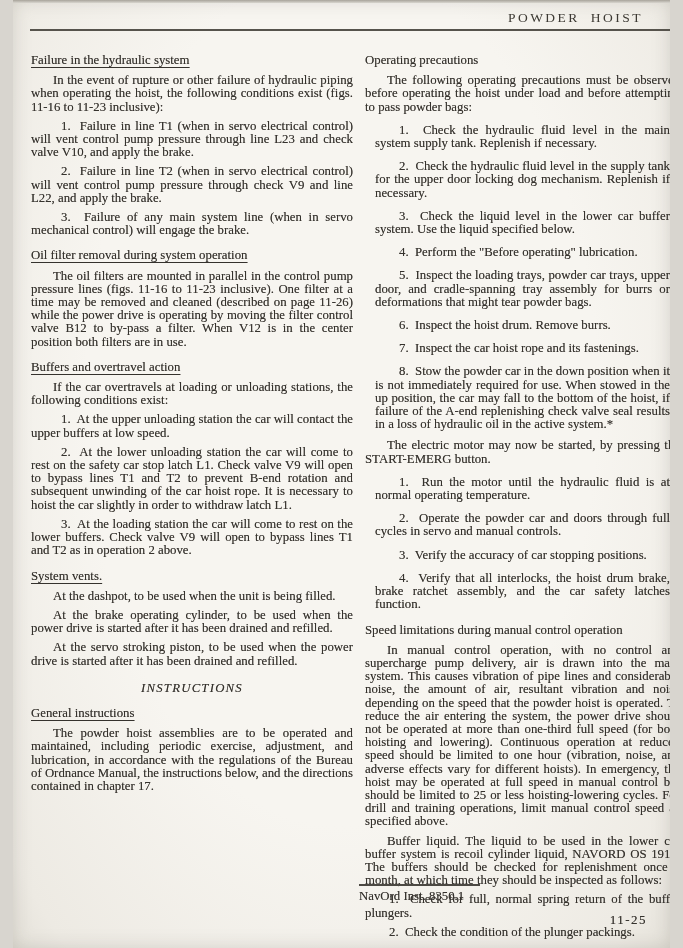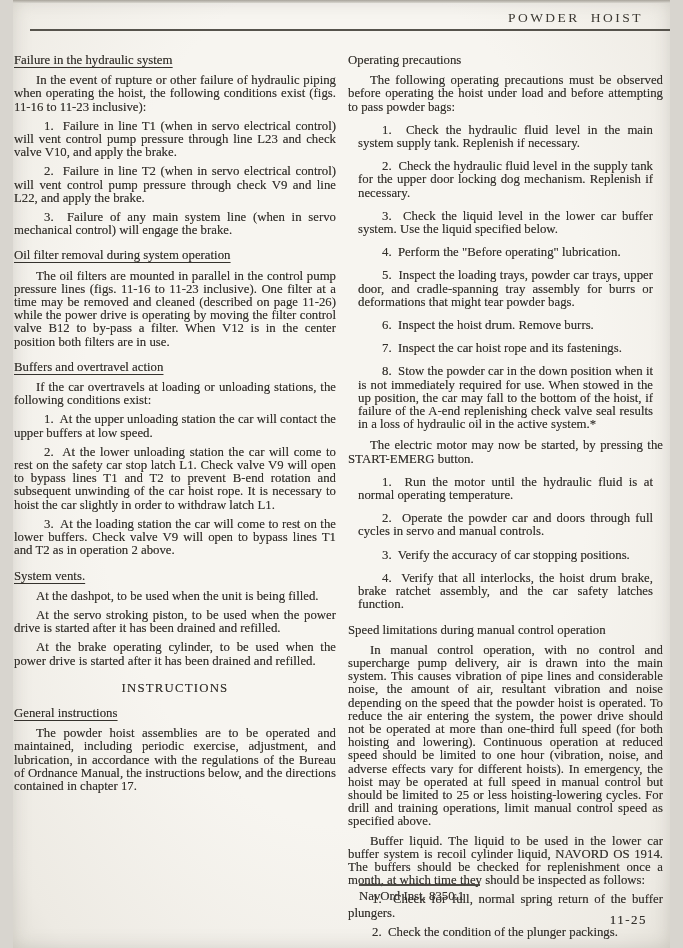--- a/index.html
+++ b/index.html
@@ -21,21 +21,21 @@
   .header-title {
     position:absolute; top:10px; right:27px;
     font-size:13.5px; letter-spacing:2.5px; word-spacing:5px;
     color:#3c3933;
   }
   .header-rule {
     position:absolute; top:29px; left:17px; width:641px; height:2px;
     background:#56534c;
   }
   .columns {
-    position:absolute; top:49px; left:1px; width:649px;
+    position:absolute; top:49px; left:18px; width:649px;
     display:flex; gap:12px;
   }
   .col {
     font-size:12.8px; line-height:13.2px;
     text-align:justify;
     text-shadow: 0 0 0.4px rgba(55,50,45,0.55);
   }
   .col-left  { width:322px; }
   .col-right { width:315px; }
   .h-u {
@@ -43,20 +43,21 @@
     text-decoration:underline;
     text-decoration-thickness:1px;
     text-underline-offset:3px;
     margin:12px 0 7px 0;
   }
   .h-plain { text-align:left; margin:12px 0 7px 0; }
   .h-first { margin-top:5px; }
   .center-head {
     text-align:center; letter-spacing:1.2px;
     margin:14px 0 7px 0;
+    font-style:italic;
   }
   .p  { margin:0 0 6px 0; text-indent:22px; }
   .li { margin:0 0 6px 0; text-indent:30px; }
   .li-tight { margin:10px; text-indent:24px; }
   .li-sp { margin:0 0 6px 0; text-indent:24px; }
   .footnote { position:absolute; left:346px; top:884px; }
   .footnote-rule { width:121px; height:1.5px; background:#4c4943; margin-bottom:3px; }
   .footnote-text { font-size:12.8px; text-shadow:0 0 0.4px rgba(55,50,45,0.55); }
   .page-num {
     position:absolute; right:23px; bottom:20px;
@@ -86,22 +87,22 @@
       <p class="p">The oil filters are mounted in parallel in the control pump pressure lines (figs. 11-16 to 11-23 inclusive). One filter at a time may be removed and cleaned (described on page 11-26) while the power drive is operating by moving the filter control valve B12 to by-pass a filter. When V12 is in the center position both filters are in use.</p>
 
       <div class="h-u">Buffers and overtravel action</div>
       <p class="p">If the car overtravels at loading or unloading stations, the following conditions exist:</p>
       <p class="li">1.&nbsp; At the upper unloading station the car will contact the upper buffers at low speed.</p>
       <p class="li">2.&nbsp; At the lower unloading station the car will come to rest on the safety car stop latch L1. Check valve V9 will open to bypass lines T1 and T2 to prevent B-end rotation and subsequent unwinding of the car hoist rope. It is necessary to hoist the car slightly in order to withdraw latch L1.</p>
       <p class="li">3.&nbsp; At the loading station the car will come to rest on the lower buffers. Check valve V9 will open to bypass lines T1 and T2 as in operation 2 above.</p>
 
       <div class="h-u">System vents.</div>
       <p class="p">At the dashpot, to be used when the unit is being filled.</p>
+      <p class="p">At the brake operating cylinder, to be used when the power drive is started after it has been drained and refilled.</p>
       <p class="p">At the servo stroking piston, to be used when the power drive is started after it has been drained and refilled.</p>
-      <p class="p">At the brake operating cylinder, to be used when the power drive is started after it has been drained and refilled.</p>
 
       <div class="center-head">INSTRUCTIONS</div>
       <div class="h-u">General instructions</div>
       <p class="p">The powder hoist assemblies are to be operated and maintained, including periodic exercise, adjustment, and lubrication, in accordance with the regulations of the Bureau of Ordnance Manual, the instructions below, and the directions contained in chapter 17.</p>
     </div>
 
     <div class="col col-right">
       <div class="h-plain h-first">Operating precautions</div>
       <p class="p">The following operating precautions must be observed before operating the hoist under load and before attempting to pass powder bags:</p>
       <p class="li-tight">1.&nbsp; Check the hydraulic fluid level in the main system supply tank. Replenish if necessary.</p>

